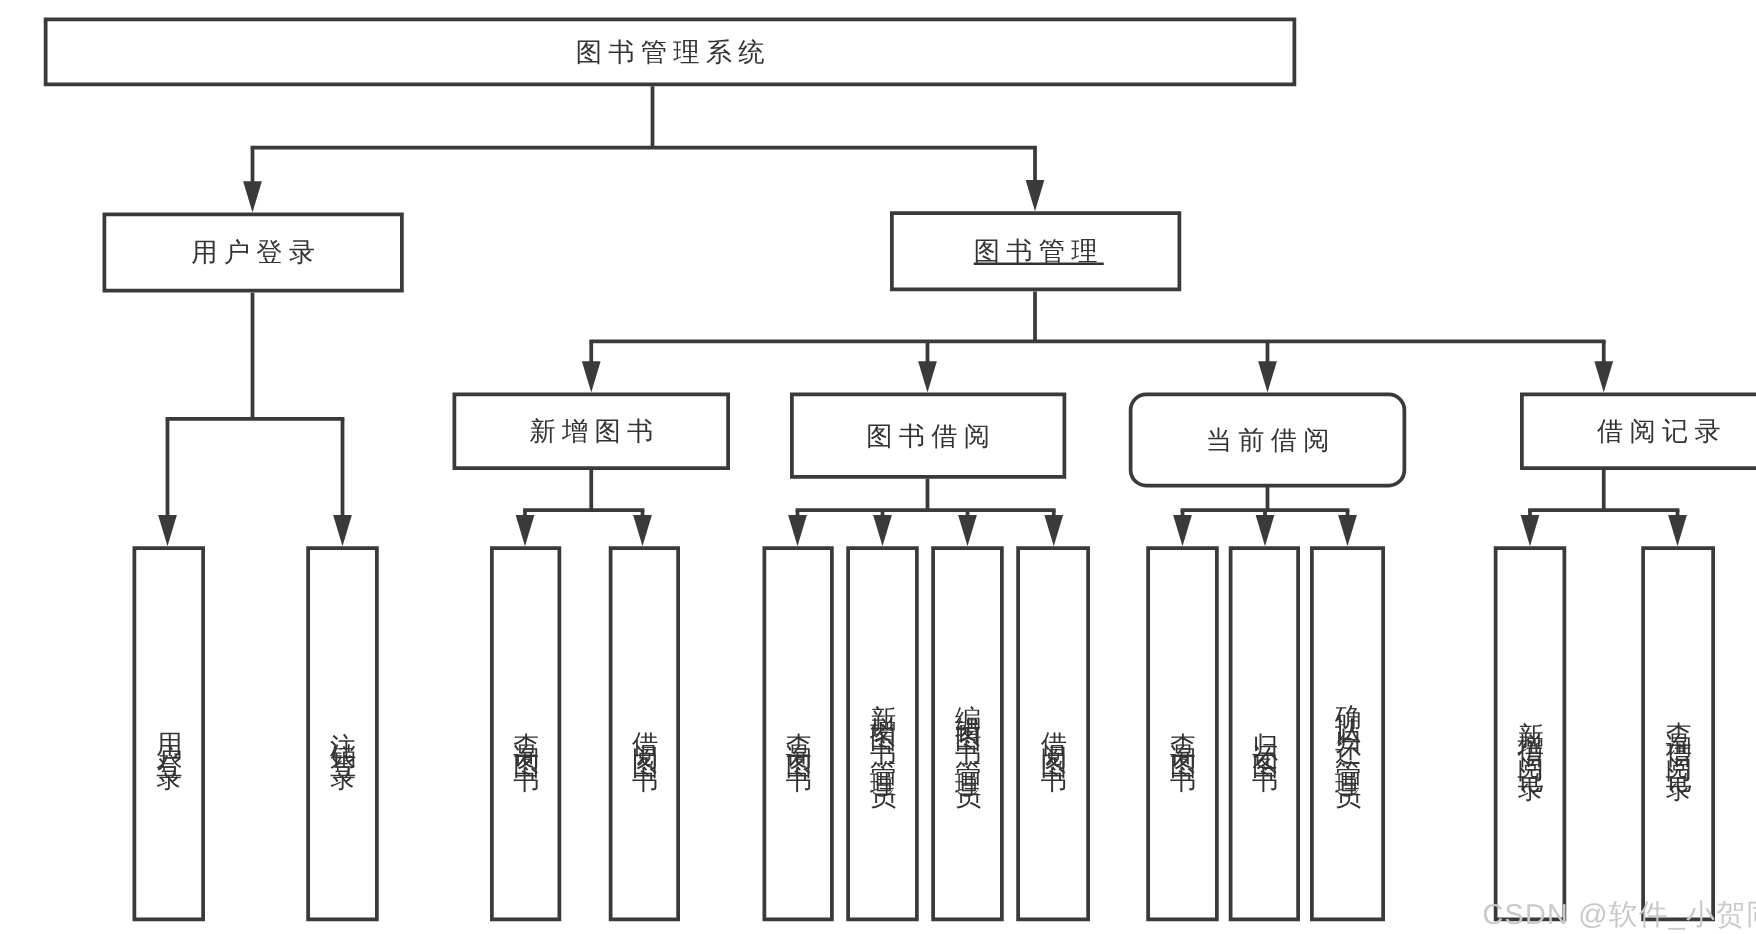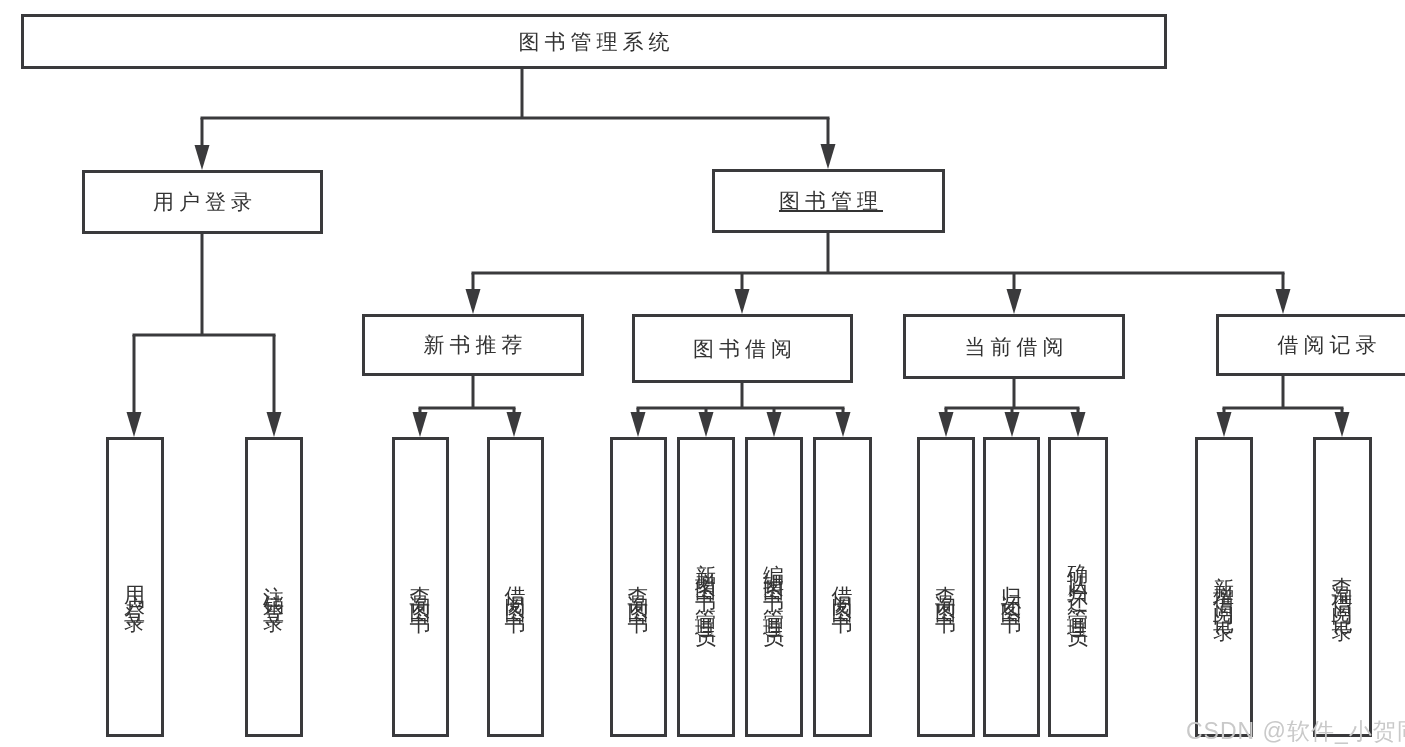--- a/index.html
+++ b/index.html
@@ -104,28 +104,28 @@
       <line x1="1012" y1="408" x2="1012" y2="421" stroke="#3a3a3c" stroke-width="3"></line>
       <polygon points="1012,437 1004.5,412 1019.5,412" fill="#3a3a3c"></polygon>
       <line x1="1078" y1="408" x2="1078" y2="421" stroke="#3a3a3c" stroke-width="3"></line>
       <polygon points="1078,437 1070.5,412 1085.5,412" fill="#3a3a3c"></polygon>
       <line x1="1224" y1="408" x2="1224" y2="421" stroke="#3a3a3c" stroke-width="3"></line>
       <polygon points="1224,437 1216.5,412 1231.5,412" fill="#3a3a3c"></polygon>
       <line x1="1342" y1="408" x2="1342" y2="421" stroke="#3a3a3c" stroke-width="3"></line>
       <polygon points="1342,437 1334.5,412 1349.5,412" fill="#3a3a3c"></polygon>
     </svg>
 
-  <div class="node hbox" style="left:21px;top:14px;width:1146px;height:55px;">图书管理系统</div>
+  <div class="node hbox" style="left:35px;top:14px;width:1002px;height:55px;">图书管理系统</div>
 
   <div class="node hbox" style="left:82px;top:170px;width:241px;height:64px;">用户登录</div>
   <div class="node hbox" style="left:712px;top:169px;width:233px;height:64px;text-decoration:underline;">图书管理</div>
 
-  <div class="node hbox" style="left:362px;top:314px;width:222px;height:62px;">新书推荐</div>
+  <div class="node hbox" style="left:362px;top:314px;width:222px;height:62px;">新增图书</div>
   <div class="node hbox" style="left:632px;top:314px;width:221px;height:69px;">图书借阅</div>
-  <div class="node hbox" style="left:903px;top:314px;width:222px;height:65px;">当前借阅</div>
+  <div class="node hbox" style="left:903px;top:314px;width:222px;height:76px;border-radius:14px;">当前借阅</div>
   <div class="node hbox" style="left:1172px;top:314px;width:222px;height:62px;margin-left:44px;">借阅记录</div>
 
   <div class="node vbox" style="left:106px;top:437px;width:58px;height:300px;">用户登录</div>
   <div class="node vbox" style="left:245px;top:437px;width:58px;height:300px;">注销登录</div>
 
   <div class="node vbox" style="left:392px;top:437px;width:57px;height:300px;">查询图书</div>
   <div class="node vbox" style="left:487px;top:437px;width:57px;height:300px;">借阅图书</div>
 
   <div class="node vbox" style="left:610px;top:437px;width:57px;height:300px;">查询图书</div>
   <div class="node vbox" style="left:677px;top:437px;width:58px;height:300px;">新增图书（管理员）</div>

